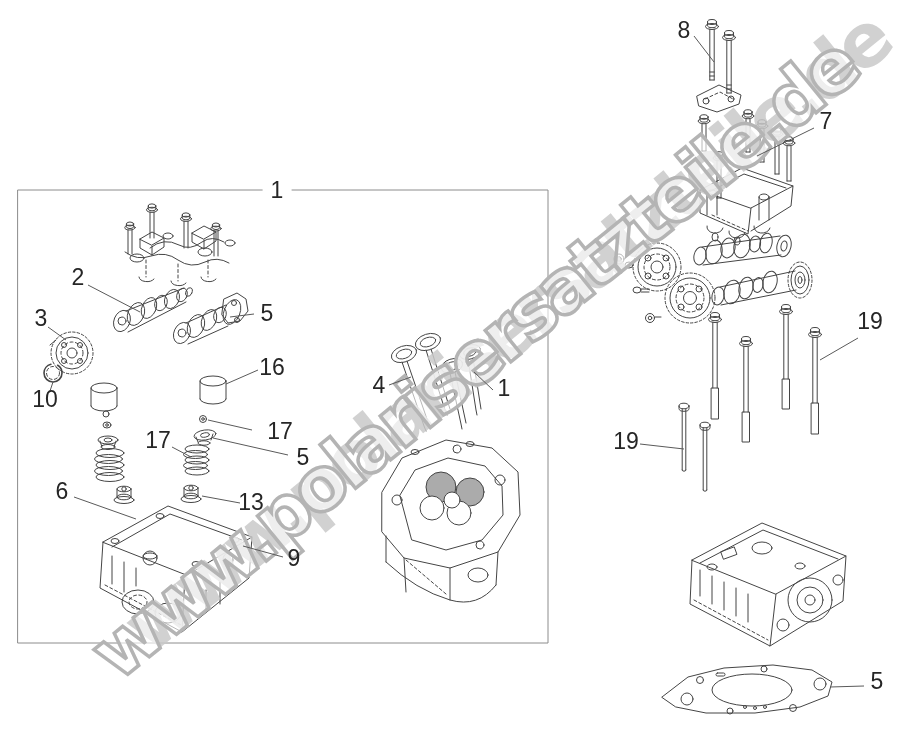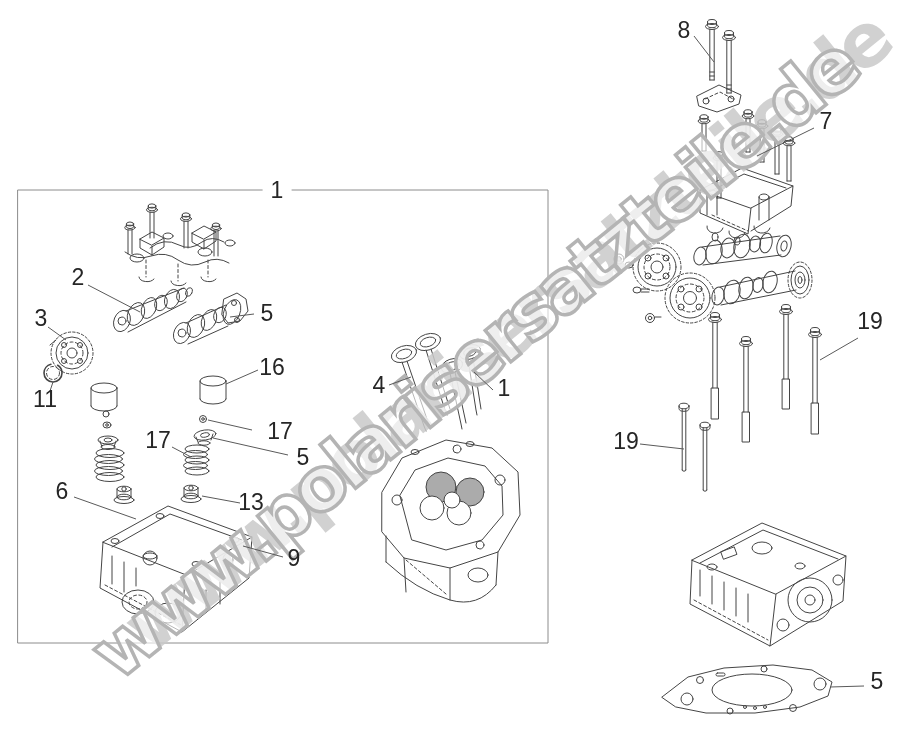--- a/index.html
+++ b/index.html
@@ -411,19 +411,19 @@
   <div class="callout" style="left:877px;top:681px">5</div>
   <div class="callout" style="left:62px;top:491px">6</div>
   <div class="callout" style="left:826px;top:121px">7</div>
   <div class="callout" style="left:684px;top:30px">8</div>
   <div class="callout" style="left:294px;top:558px">9</div>
   <div class="callout" style="left:272px;top:367px">16</div>
   <div class="callout" style="left:267px;top:313px">5</div>
   <div class="callout" style="left:504px;top:388px">1</div>
   <div class="callout" style="left:251px;top:502px">13</div>
   <div class="callout" style="left:303px;top:457px">5</div>
-  <div class="callout" style="left:45px;top:399px">11</div>
+  <div class="callout" style="left:45px;top:399px">10</div>
   <div class="callout" style="left:158px;top:440px">17</div>
   <div class="callout" style="left:280px;top:431px">17</div>
   <div class="callout" style="left:626px;top:441px">19</div>
   <div class="callout" style="left:870px;top:321px">19</div>
 
 </div>
 
 </body></html>

